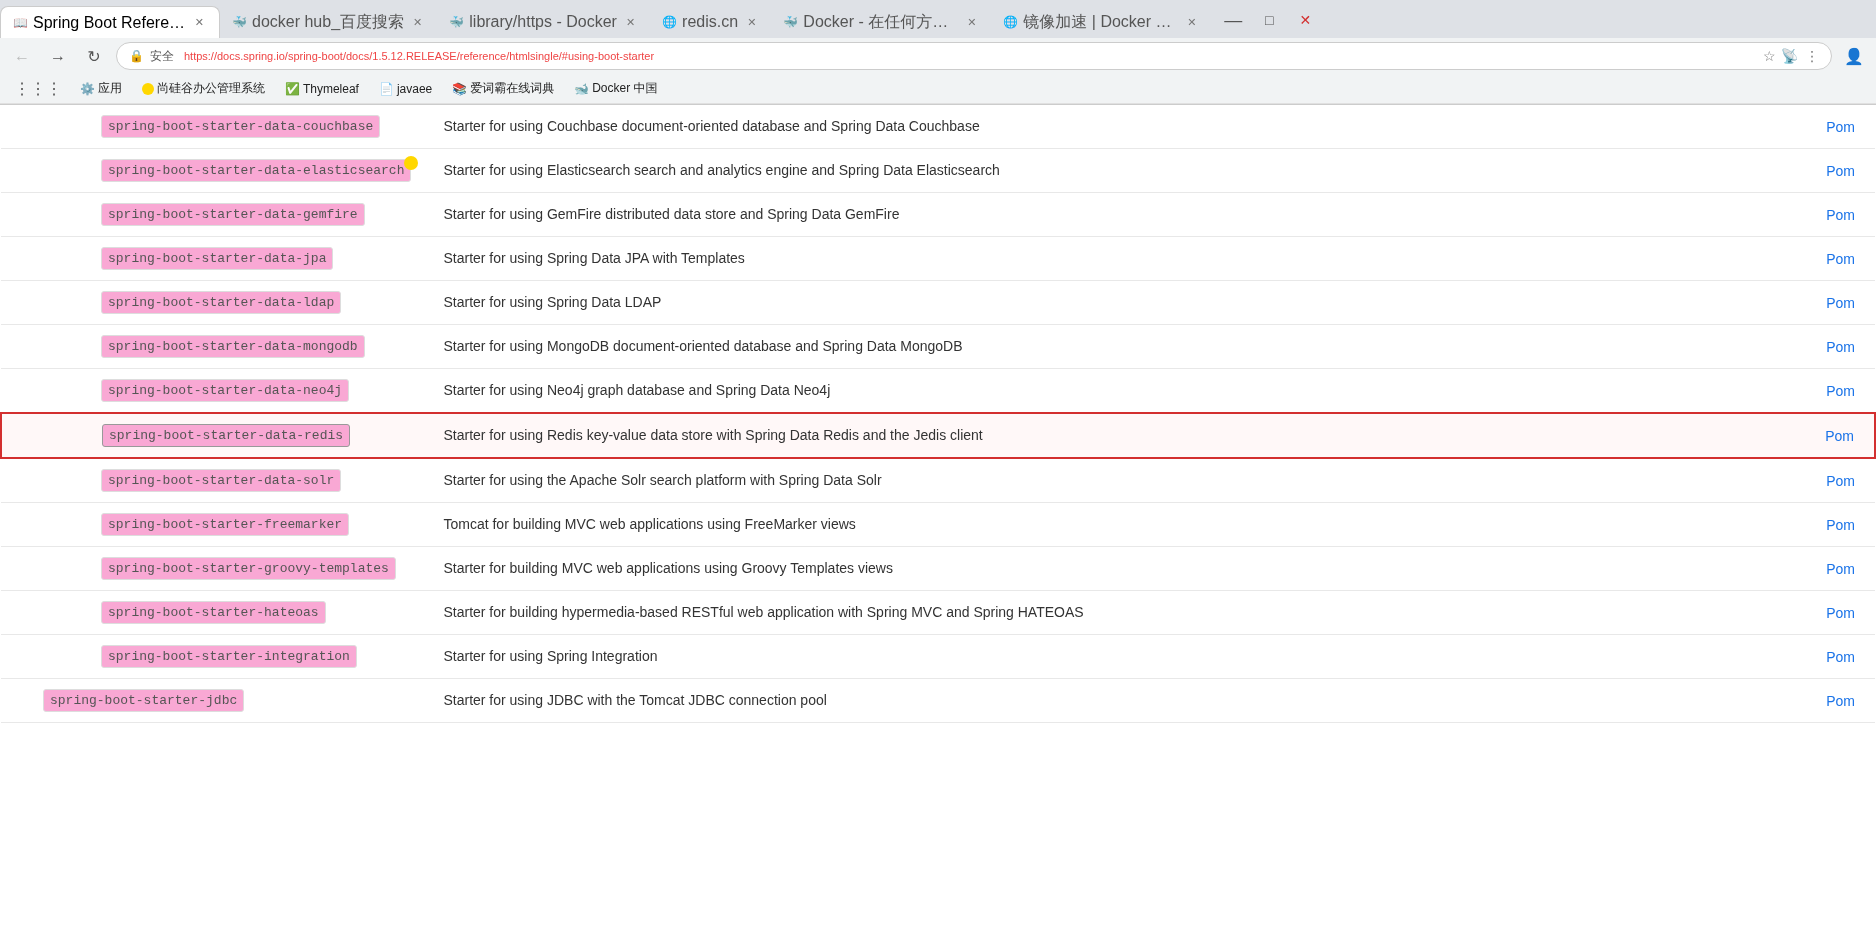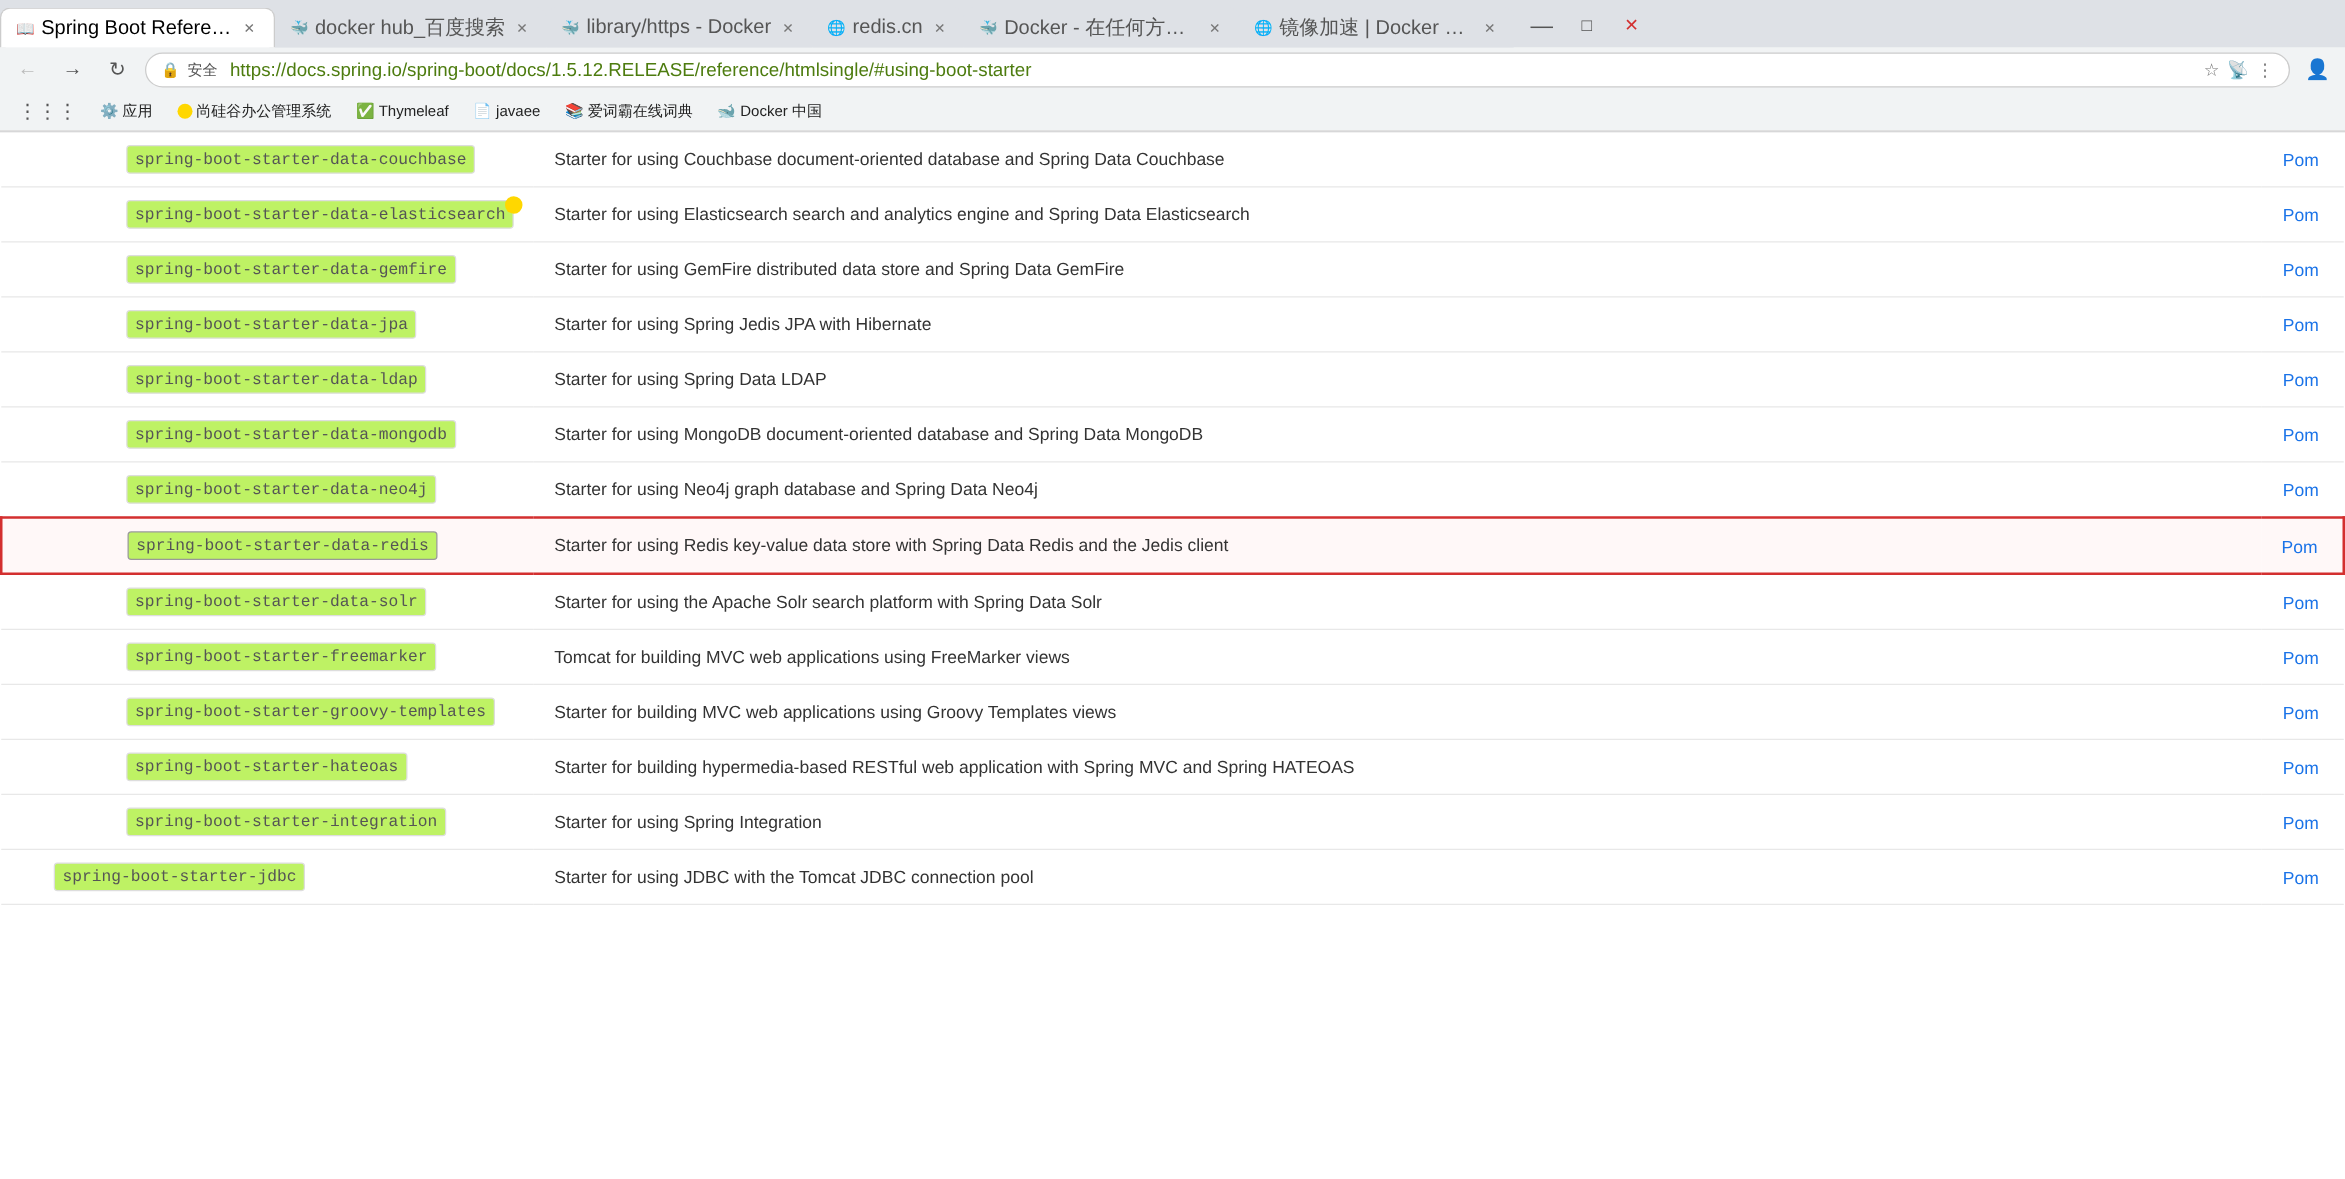--- a/index.html
+++ b/index.html
@@ -13,33 +13,33 @@
     .tab.inactive { background: #dee1e6; color: #555; }
     .tab-favicon { width: 14px; height: 14px; display: inline-block; flex-shrink: 0; }
     .tab-title { flex: 1; overflow: hidden; text-overflow: ellipsis; white-space: nowrap; font-size: 16px; }
     .tab-close { font-size: 11px; color: #777; cursor: pointer; padding: 1px 3px; border-radius: 50%; }
 
     .address-bar-row { display: flex; align-items: center; padding: 4px 8px; gap: 8px; background: #f1f3f4; }
     .nav-btn { width: 28px; height: 28px; display: flex; align-items: center; justify-content: center; border-radius: 50%; cursor: pointer; color: #555; font-size: 16px; }
     .nav-btn.disabled { color: #bbb; cursor: default; }
     .address-bar { flex: 1; height: 28px; background: #fff; border: 1px solid #ccc; border-radius: 14px; display: flex; align-items: center; padding: 0 12px; gap: 6px; font-size: 13px; }
     .lock-icon { color: #1a73e8; font-size: 12px; }
-    .address-text { flex: 1; color: #4d7c0f; font-size: 15px; overflow: hidden; text-overflow: ellipsis; white-space: nowrap; }
+    .address-text { flex: 1; color: #ef4444; font-size: 11px; overflow: hidden; text-overflow: ellipsis; white-space: nowrap; }
     .addr-icons { display: flex; gap: 6px; color: #777; font-size: 14px; }
 
     .bookmarks-bar { display: flex; align-items: center; padding: 3px 8px; gap: 4px; font-size: 12px; border-bottom: 1px solid #e0e0e0; }
     .bm-apps { font-size: 16px; color: #555; cursor: pointer; padding: 2px 6px; }
     .bm-item { display: flex; align-items: center; gap: 3px; padding: 2px 8px; border-radius: 4px; cursor: pointer; color: #222; font-size: 12px; }
 
     
     .page-content { background: #fff; padding: 0; overflow-y: auto; }
     table.starters-table { width: 100%; border-collapse: collapse; }
     table.starters-table tbody tr { border-bottom: 1px solid #e8e8e8; }
     table.starters-table td { padding: 10px 16px; vertical-align: middle; }
-    .artifact-id { font-family: 'Courier New', Courier, monospace; font-size: 13px; color: #555; background: #bef264; border: 1px solid #ddd; border-radius: 3px; padding: 3px 6px; display: inline-block; white-space: nowrap; }
+    .artifact-id { font-family: 'Courier New', Courier, monospace; font-size: 13px; color: #555; background: #f9a8d4; border: 1px solid #ddd; border-radius: 3px; padding: 3px 6px; display: inline-block; white-space: nowrap; }
     .description-cell { color: #333; font-size: 14px; line-height: 1.5; }
     .pom-link { color: #1a73e8; font-size: 14px; cursor: pointer; text-decoration: none; }
   </style>
 </head>
 <body>
 
 <div class="browser-chrome">
 
   <div class="tab-bar">
     <div class="tab active">
@@ -138,21 +138,21 @@
           <td class="description-cell">Starter for using Elasticsearch search and analytics engine and Spring Data Elasticsearch</td>
           <td style="width: 60px; text-align: right; padding-right: 20px;"><a class="pom-link" href="#">Pom</a></td>
         </tr>
         <tr>
           <td style="width: 380px; padding-left: 100px;"><span class="artifact-id">spring-boot-starter-data-gemfire</span></td>
           <td class="description-cell">Starter for using GemFire distributed data store and Spring Data GemFire</td>
           <td style="width: 60px; text-align: right; padding-right: 20px;"><a class="pom-link" href="#">Pom</a></td>
         </tr>
         <tr>
           <td style="width: 380px; padding-left: 100px;"><span class="artifact-id">spring-boot-starter-data-jpa</span></td>
-          <td class="description-cell">Starter for using Spring Jedis JPA with Hibernate</td>
+          <td class="description-cell">Starter for using Spring Data JPA with Templates</td>
           <td style="width: 60px; text-align: right; padding-right: 20px;"><a class="pom-link" href="#">Pom</a></td>
         </tr>
         <tr>
           <td style="width: 380px; padding-left: 100px;"><span class="artifact-id">spring-boot-starter-data-ldap</span></td>
           <td class="description-cell">Starter for using Spring Data LDAP</td>
           <td style="width: 60px; text-align: right; padding-right: 20px;"><a class="pom-link" href="#">Pom</a></td>
         </tr>
         <tr>
           <td style="width: 380px; padding-left: 100px;"><span class="artifact-id">spring-boot-starter-data-mongodb</span></td>
           <td class="description-cell">Starter for using MongoDB document-oriented database and Spring Data MongoDB</td>

